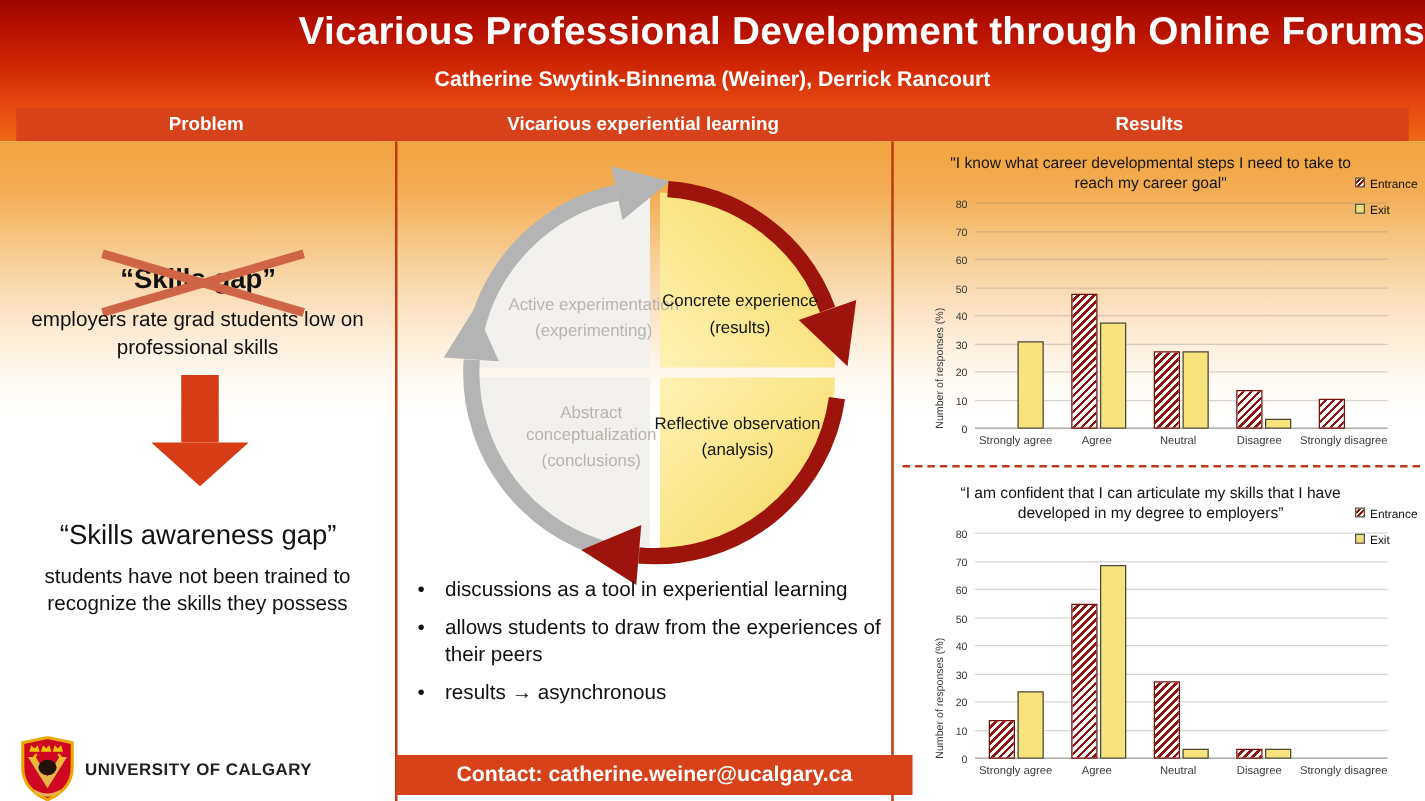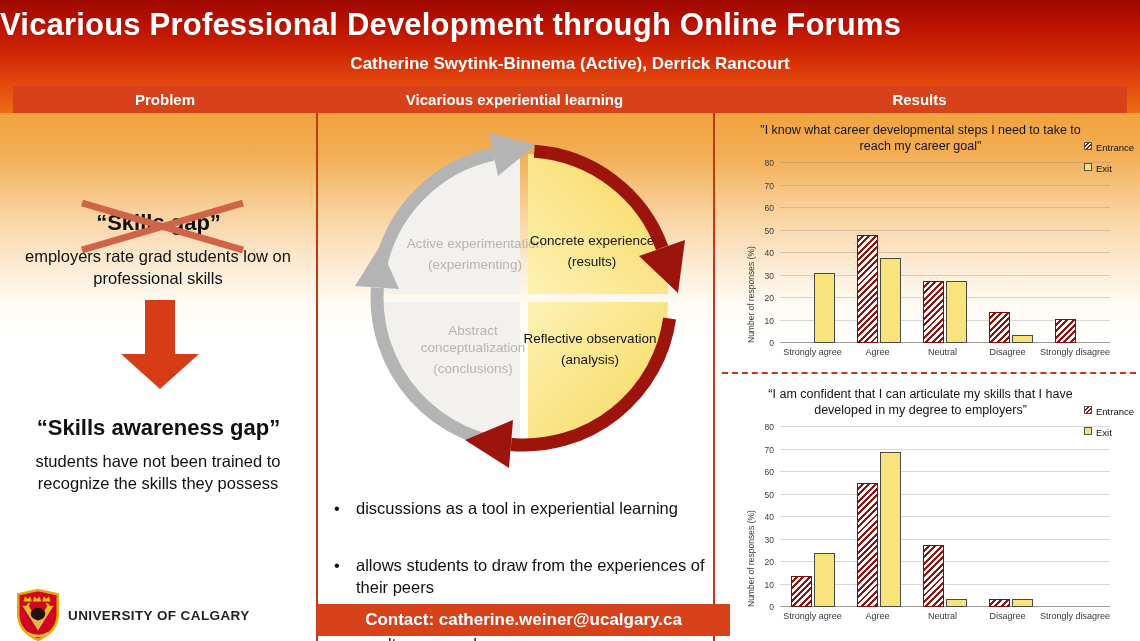--- a/index.html
+++ b/index.html
@@ -2,21 +2,21 @@
 <html><head>
 <meta charset="utf-8">
 <style>
   html,body{margin:0;padding:0;}
   body{font-family:"Liberation Sans",sans-serif;}
   .poster{position:relative;width:1140px;height:641px;overflow:hidden;background:#fff;}
 
   
   .top-header{position:absolute;left:0;top:0;width:1140px;height:113px;
     background:linear-gradient(to bottom,#9e0800 0%,#b81200 22%,#cf2405 45%,#e2430d 70%,#ee6b15 100%);}
-  .poster-title{position:absolute;left:0;top:7px;width:1140px;text-align:left;
+  .poster-title{position:absolute;left:0;top:7px;width:1140px;text-align:right;
     color:#fff;font-size:31px;font-weight:bold;letter-spacing:.2px;}
   .poster-authors{position:absolute;left:0;top:54px;width:1140px;text-align:center;
     color:#fff;font-size:17px;font-weight:bold;}
   .band{position:absolute;left:13px;top:86px;width:1114px;height:27px;display:flex;
     background:#d8421a;}
   .band-cell{display:flex;align-items:center;justify-content:center;color:#fff;
     font-size:15px;font-weight:bold;}
   .band-cell.c1{width:304px;}.band-cell.c2{width:395px;}.band-cell.c3{width:415px;}
 
   
@@ -26,38 +26,38 @@
   .vsep.s1{left:316px;}.vsep.s2{left:713px;}
 
   
   .crossed-wrap{position:absolute;left:0;top:196px;width:317px;height:60px;text-align:center;}
   .crossed-term{position:relative;top:14px;font-size:22px;font-weight:bold;color:#111;}
   .cross-svg{position:absolute;left:0;top:0;}
   .problem-desc1{position:absolute;left:8px;top:245px;width:300px;text-align:center;
     font-size:16.5px;line-height:1.35;color:#111;}
   .big-arrow{position:absolute;left:121px;top:300px;}
   .problem-term2{position:absolute;left:0;top:415px;width:317px;text-align:center;
-    font-size:22px;font-weight:bold;color:#111;}
+    font-size:22px;font-weight:normal;color:#111;}
   .problem-desc2{position:absolute;left:6px;top:450px;width:304px;text-align:center;
     font-size:16.5px;line-height:1.35;color:#111;}
   .logo-block{position:absolute;left:16px;top:589px;display:flex;align-items:center;}
   .logo-text{margin-left:8px;}
   .logo-org{font-size:13.5px;font-weight:bold;color:#231f20;letter-spacing:.4px;}
   .logo-program{font-size:12.5px;color:#58595b;margin-top:2px;}
 
   
   .cycle-wrap{position:absolute;left:352px;top:118px;width:348px;height:352px;}
   .quad-label{position:absolute;width:142px;text-align:center;transform:translate(-50%,-50%);
     font-size:13.5px;line-height:1.25;}
   .quad-label .q-sub{display:block;margin-top:4px;}
   .quad-label.gray{color:#b8b4ad;}
   .quad-label.dark{color:#141414;}
   .bullets{position:absolute;left:330px;top:462px;width:378px;margin:0;padding:0;list-style:none;}
   .bullets li{position:relative;padding-left:26px;margin-bottom:9px;font-size:16.5px;
-    line-height:1.3;color:#111;margin-top:36px;}
+    line-height:1.3;color:#111;}
   .bullets li::before{content:"\2022";position:absolute;left:4px;}
   .contact-band{position:absolute;left:317px;top:604px;width:413px;height:32px;background:#d8421a;
     display:flex;align-items:center;justify-content:center;color:#fff;font-size:17px;font-weight:bold;}
 
   
   .dashed-sep{position:absolute;left:722px;top:372px;width:414px;border-top:2px dashed #c03a18;}
   .chart{position:absolute;left:718px;width:422px;height:258px;}
   .chart.chart-0{top:116px;}
   .chart.chart-1{top:380px;}
   .chart-title{position:absolute;left:30px;top:6px;width:345px;text-align:center;
@@ -84,21 +84,21 @@
   .ylabel{position:absolute;left:28px;top:47px;height:180px;display:flex;align-items:center;
     writing-mode:vertical-rl;transform:rotate(180deg);font-size:8.5px;color:#3a3a3a;}
 </style>
 </head>
 <body>
 
 <div class="poster">
 
   <div class="top-header">
     <div class="poster-title">Vicarious Professional Development through Online Forums</div>
-    <div class="poster-authors">Catherine Swytink-Binnema (Active), Derrick Rancourt</div>
+    <div class="poster-authors">Catherine Swytink-Binnema (Weiner), Derrick Rancourt</div>
     <div class="band">
       <div class="band-cell c1">Problem</div>
       <div class="band-cell c2">Vicarious experiential learning</div>
       <div class="band-cell c3">Results</div>
     </div>
   </div>
 
   <div class="poster-body"></div>
   <div class="vsep s1"></div>
   <div class="vsep s2"></div>

